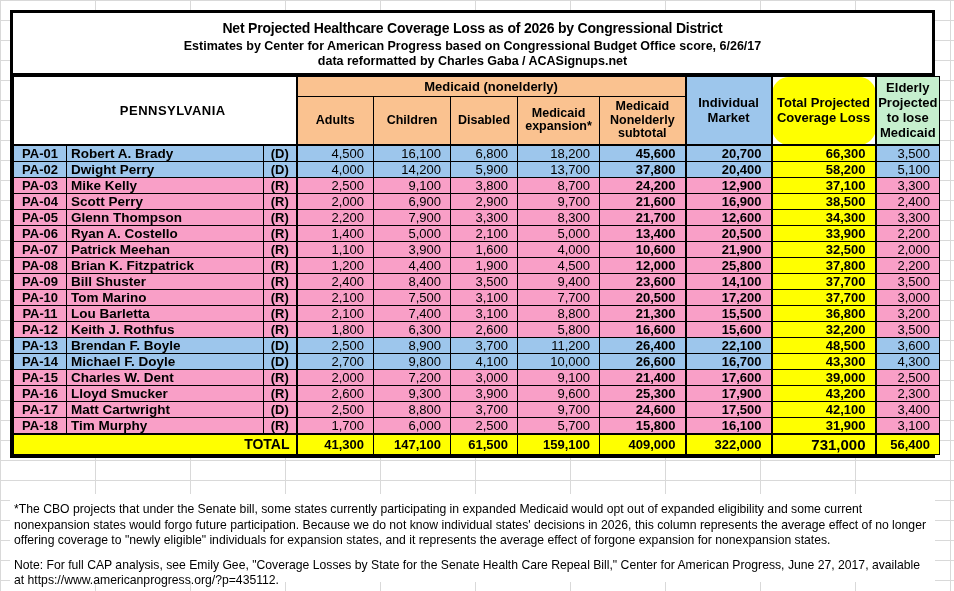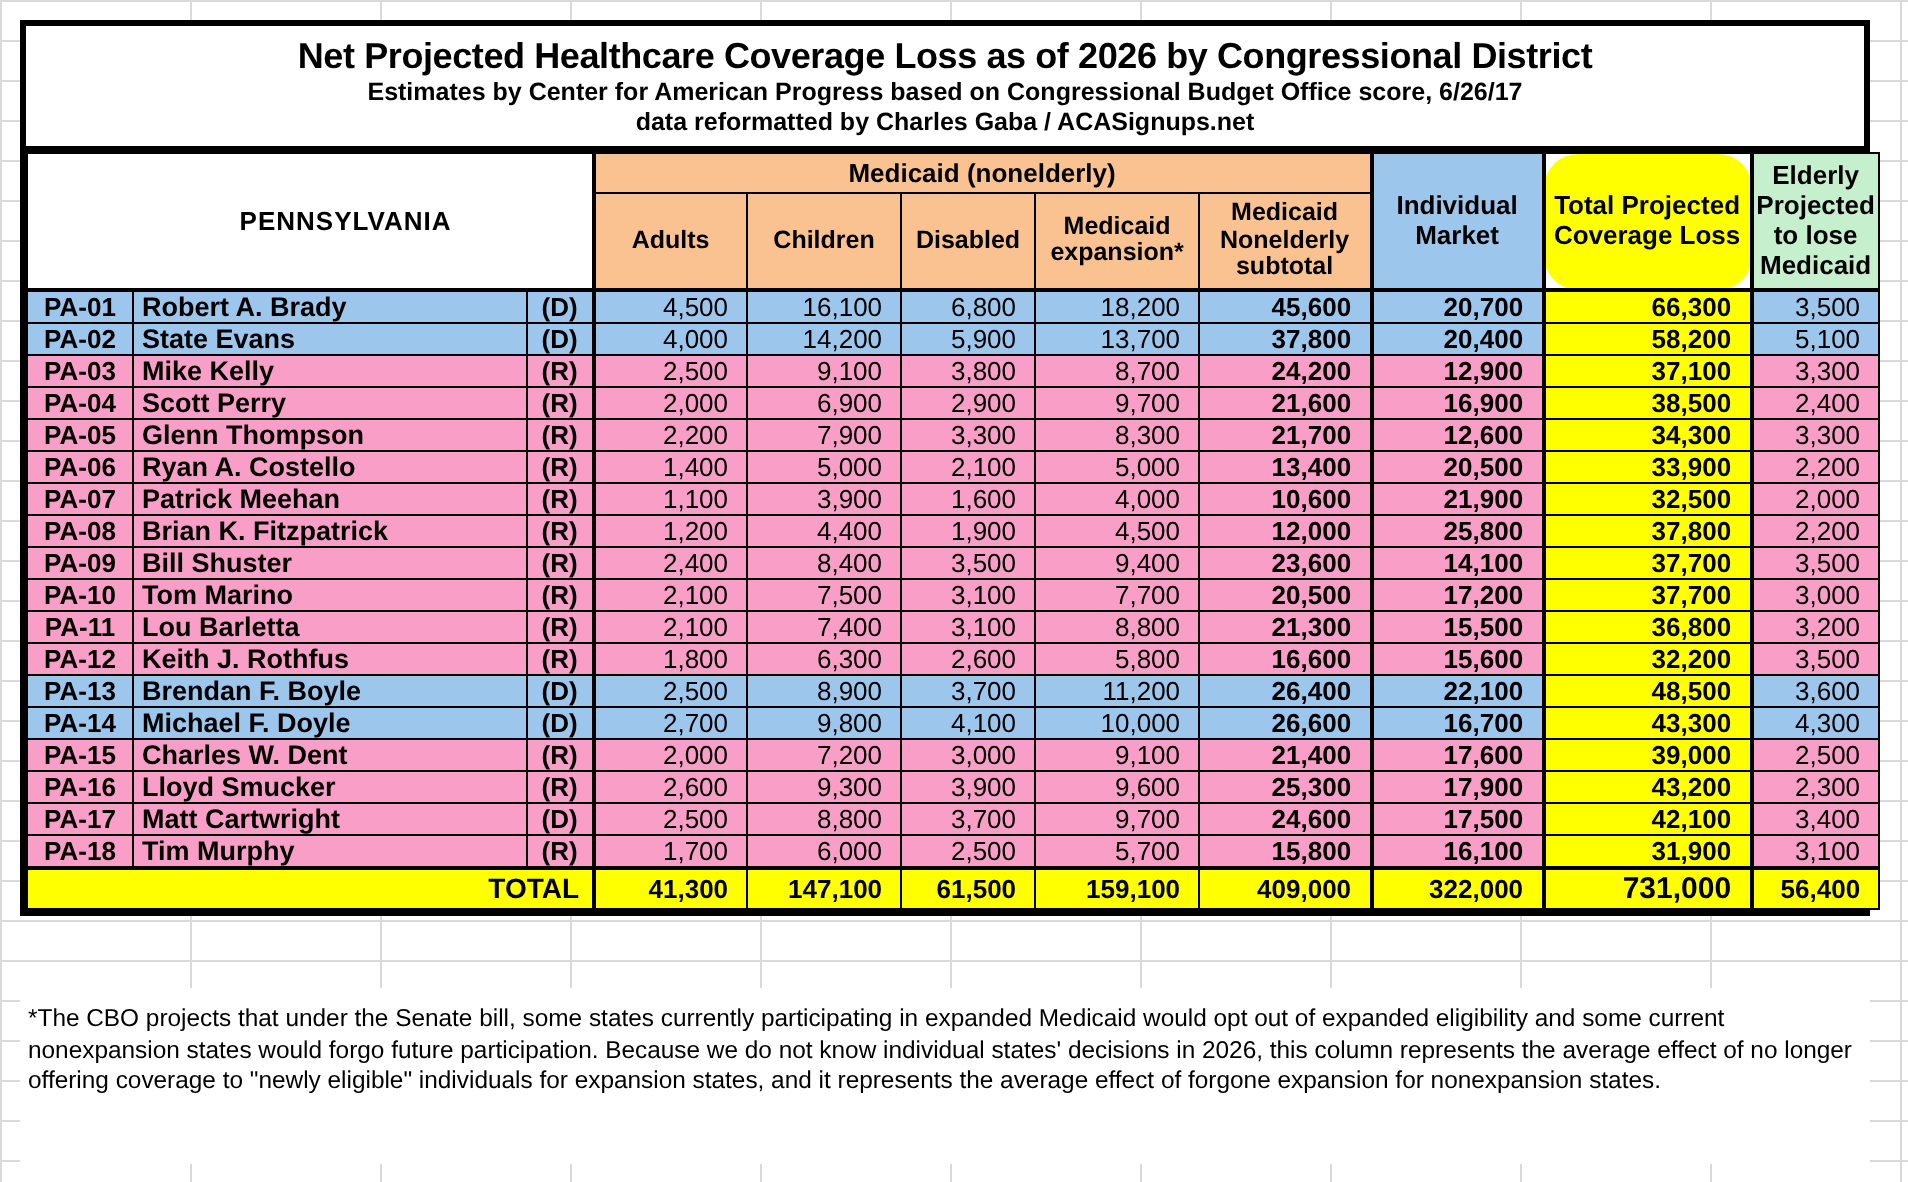--- a/index.html
+++ b/index.html
@@ -16,21 +16,21 @@
   .sheet-block { position:absolute; background:#ffffff; }
   #table-wrap {
     left:10px; top:10px; width:925px;
     border:3px solid #000;
   }
   .title-box {
     background:#fff; text-align:center;
     border-bottom:3px solid #000;
     padding:5px 0 4px 0;
   }
-  .title-main { font-size:18px; font-weight:bold; line-height:21px; letter-spacing:-0.2px; }
+  .title-main { font-size:14px; font-weight:bold; line-height:21px; letter-spacing:-0.2px; }
   .title-sub  { font-size:12.5px; font-weight:bold; line-height:15px; }
   table { border-collapse:collapse; table-layout:fixed; width:100%; }
   th, td {
     border:1px solid #000;
     overflow:hidden; white-space:nowrap;
     font-size:13px; padding:0;
   }
   th { white-space:normal; }
   .bR { border-right:2px solid #000 !important; }
   .state-cell {
@@ -118,21 +118,21 @@
           <td class="c-num rc">16,100</td>
           <td class="c-num rc">6,800</td>
           <td class="c-num rc">18,200</td>
           <td class="c-num rc b bR">45,600</td>
           <td class="c-num rc b bR">20,700</td>
           <td class="c-num b c-total bR">66,300</td>
           <td class="c-num rc">3,500</td>
         </tr>
         <tr class="blue">
           <td class="c-dist rc">PA-02</td>
-          <td class="c-name rc">State Evans</td>
+          <td class="c-name rc">Dwight Perry</td>
           <td class="c-party rc bR">(D)</td>
           <td class="c-num rc">4,000</td>
           <td class="c-num rc">14,200</td>
           <td class="c-num rc">5,900</td>
           <td class="c-num rc">13,700</td>
           <td class="c-num rc b bR">37,800</td>
           <td class="c-num rc b bR">20,400</td>
           <td class="c-num b c-total bR">58,200</td>
           <td class="c-num rc">5,100</td>
         </tr>
@@ -356,13 +356,14 @@
         <td class="c-num bR">322,000</td>
         <td class="c-num bR grand-total">731,000</td>
         <td class="c-num">56,400</td>
       </tr>
     </tfoot>
   </table>
 </div>
 
 <div class="sheet-block" id="footnotes">
   <p>*The CBO projects that under the Senate bill, some states currently participating in expanded Medicaid would opt out of expanded eligibility and some current nonexpansion states would forgo future participation. Because we do not know individual states' decisions in 2026, this column represents the average effect of no longer offering coverage to "newly eligible" individuals for expansion states, and it represents the average effect of forgone expansion for nonexpansion states.</p>
+  <p>Note: For full CAP analysis, see Emily Gee, "Coverage Losses by State for the Senate Health Care Repeal Bill," Center for American Progress, June 27, 2017, available at https://www.americanprogress.org/?p=435112.</p>
 </div>
 
 </body></html>

